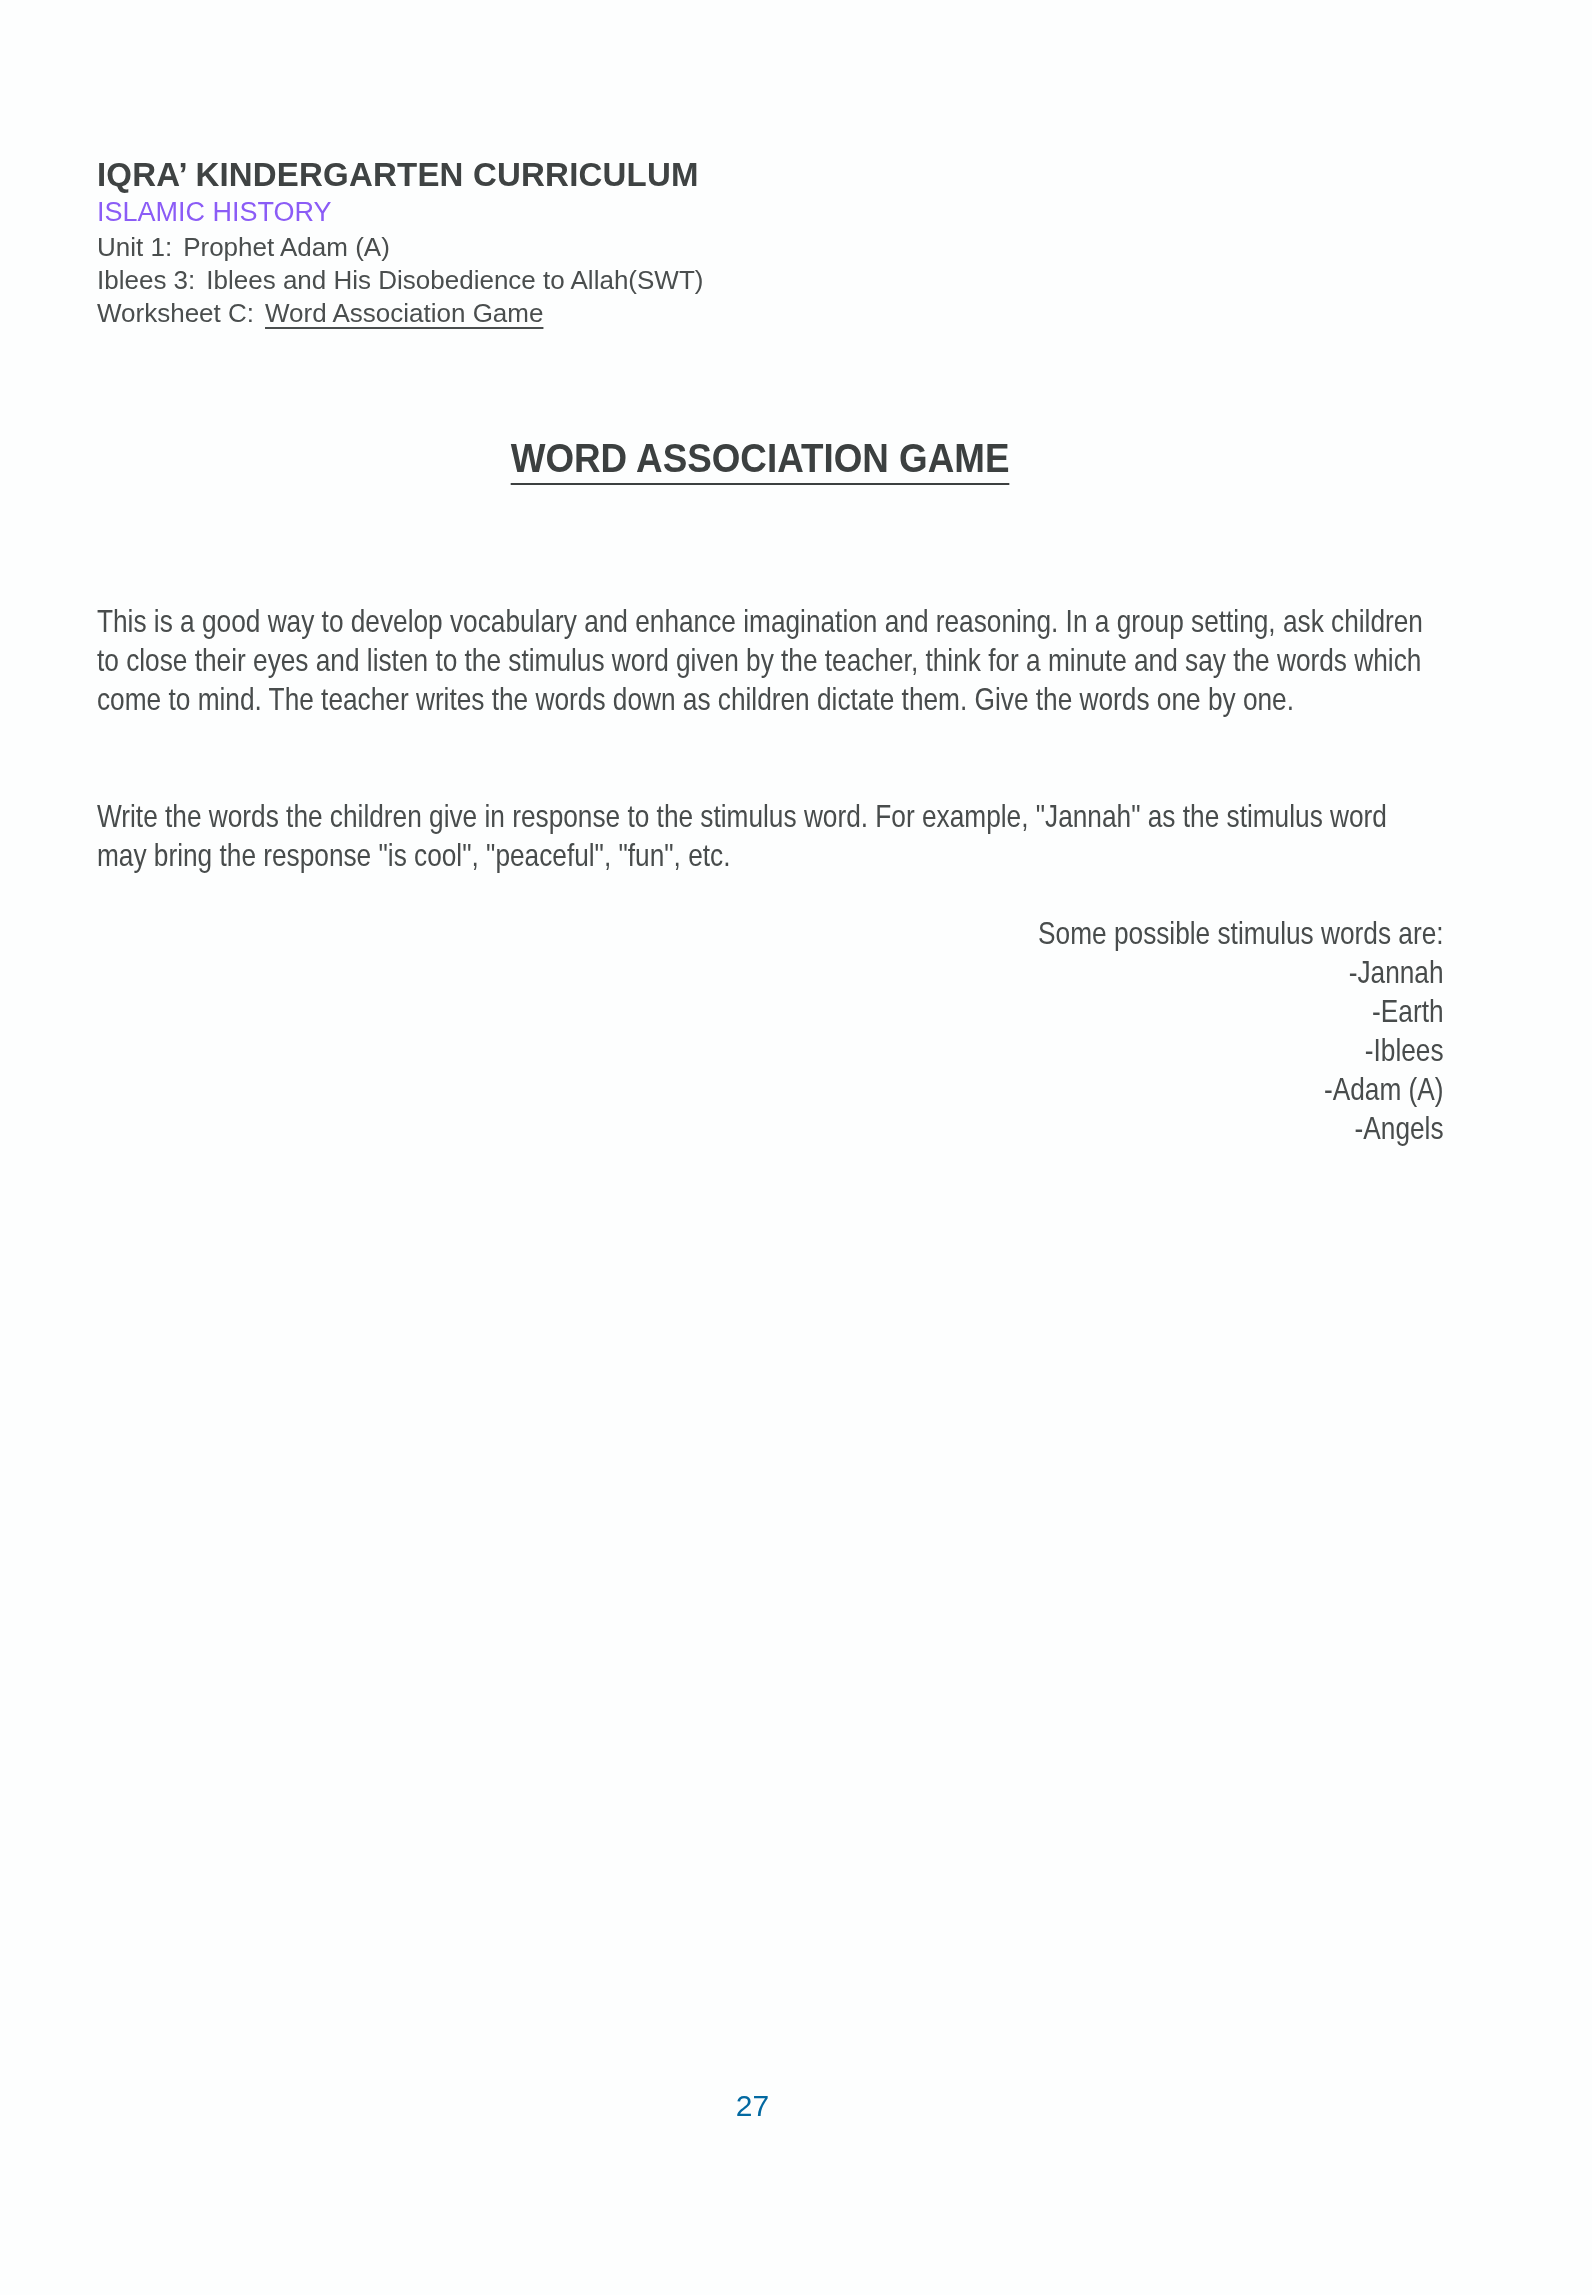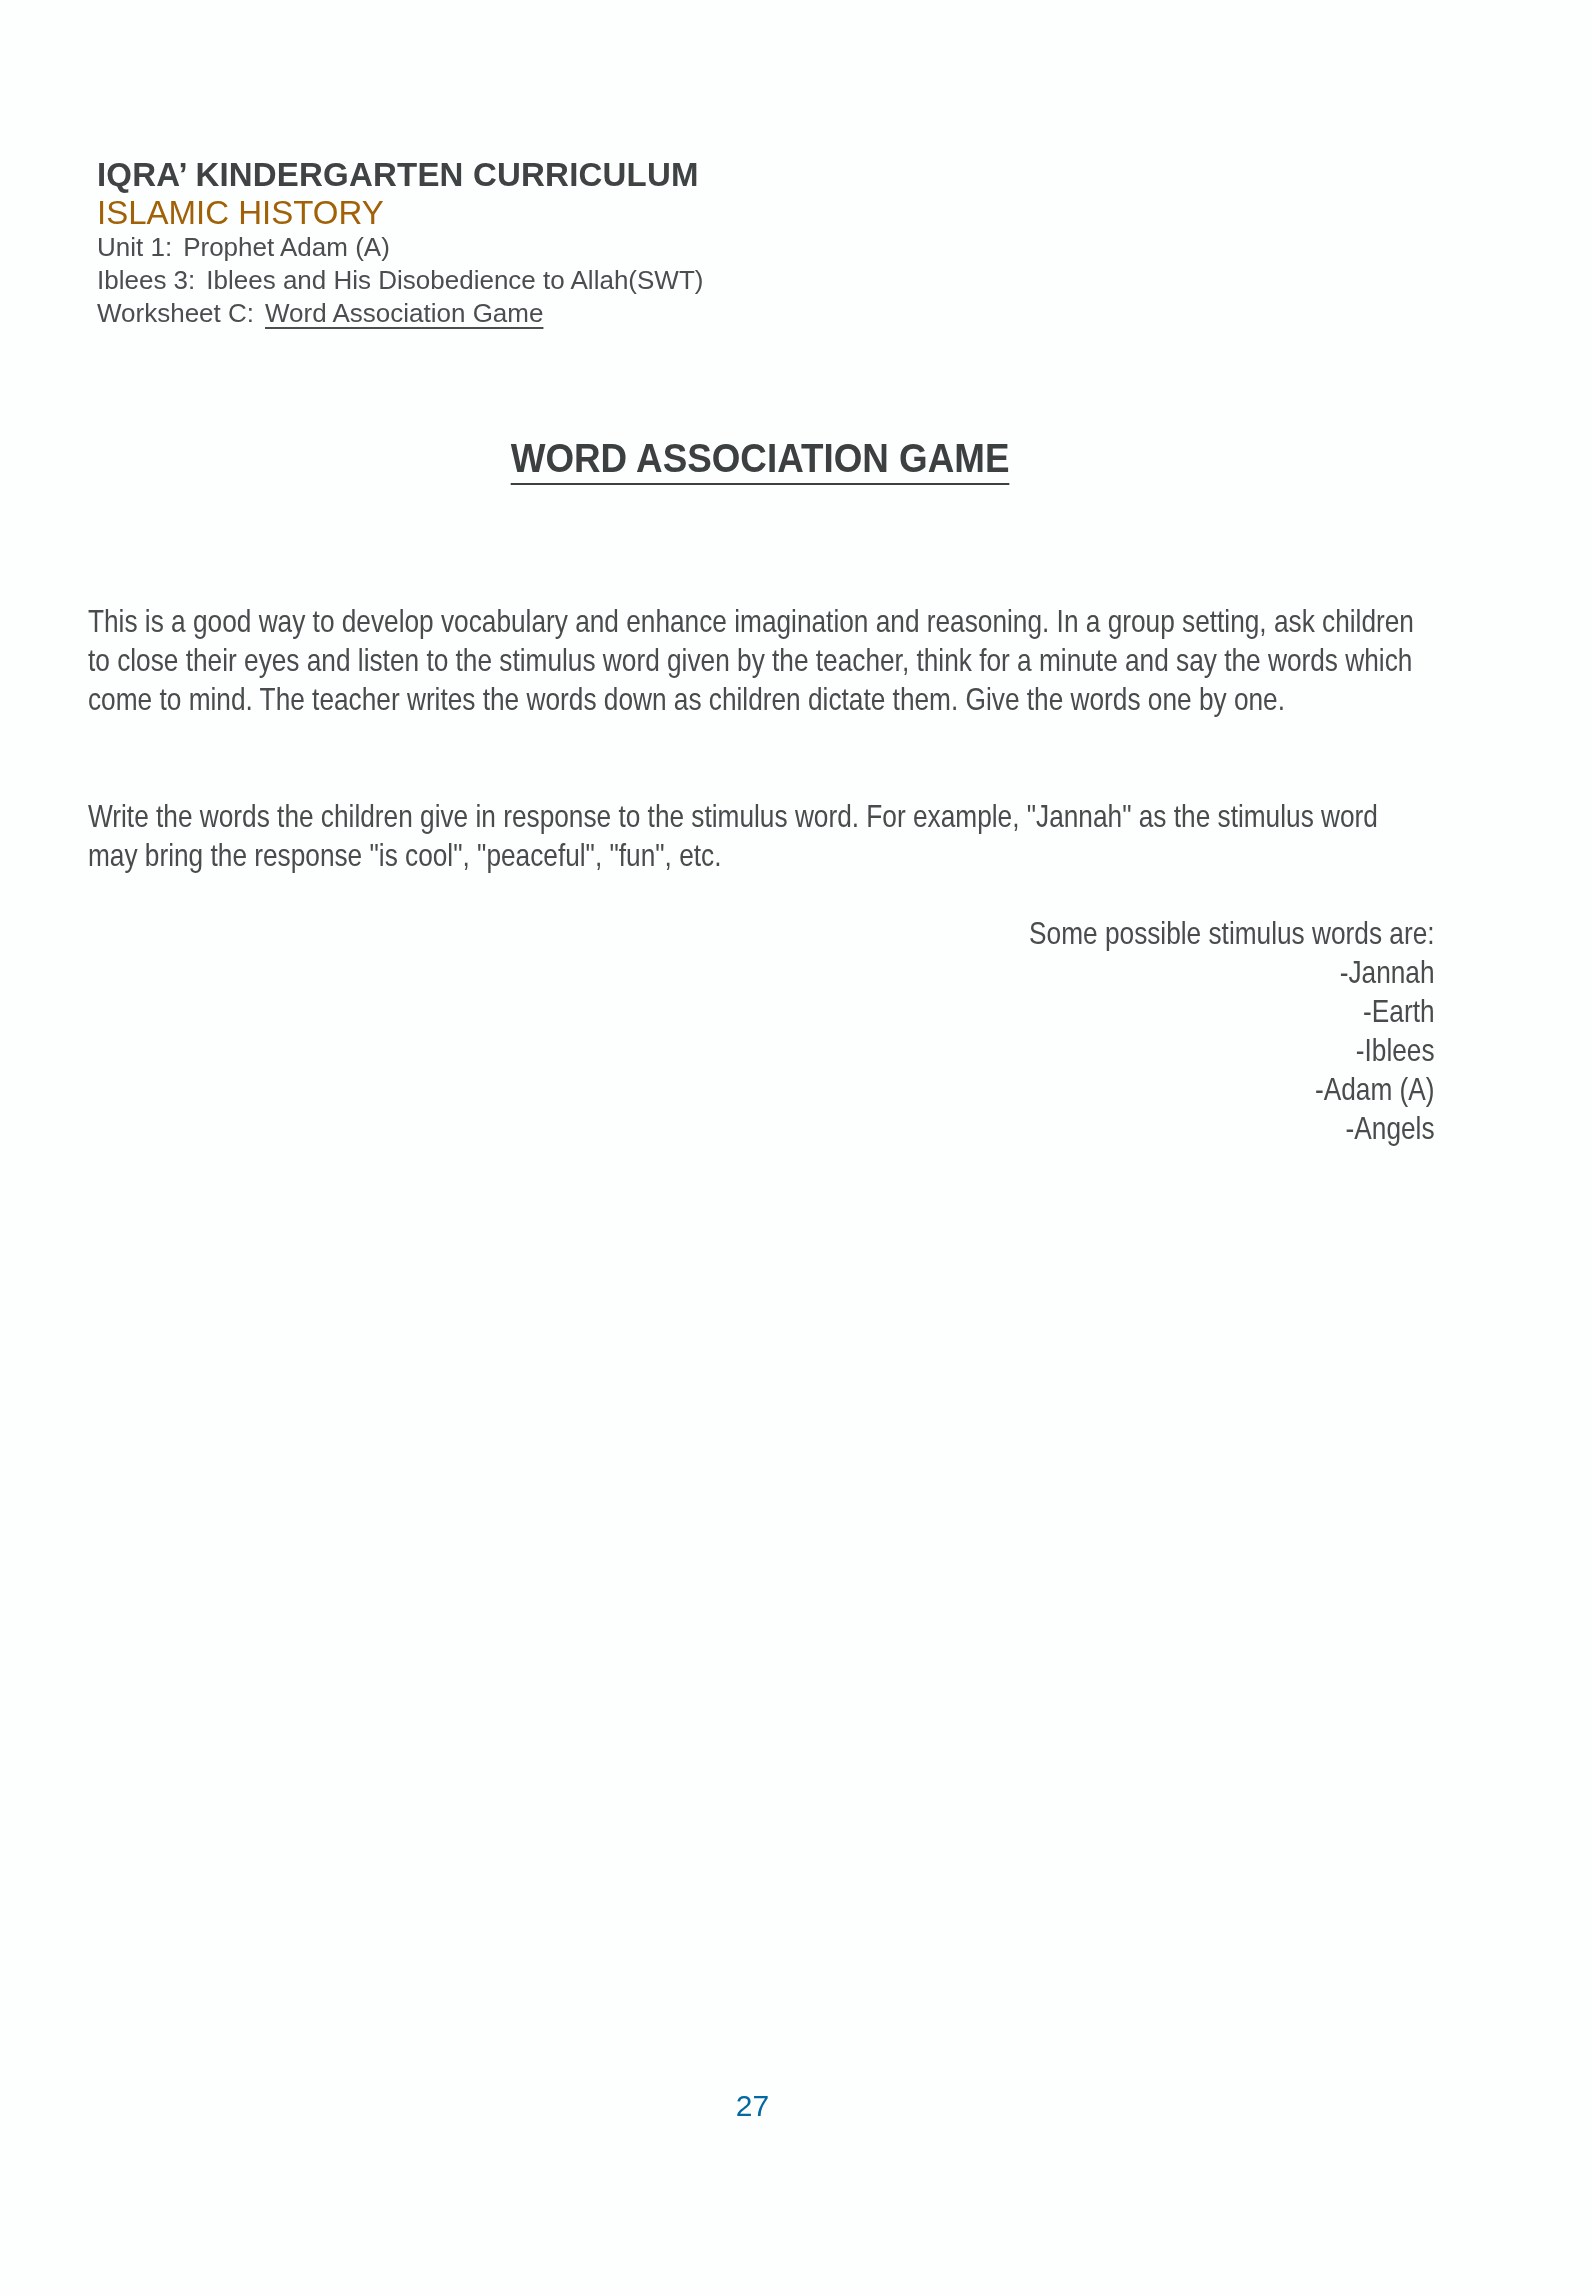--- a/index.html
+++ b/index.html
@@ -13,21 +13,21 @@
     font-family: "Liberation Sans", "DejaVu Sans", sans-serif;
   }
   .page { position: absolute; left: 0; top: 0; width: 1592px; height: 1863px; }
 
   .header { position: absolute; left: 97px; top: 156px; }
   .hdr-curriculum {
     font-weight: bold; font-size: 33px; line-height: 38px;
     letter-spacing: 0.2px; color: #3f4343; white-space: nowrap;
   }
   .hdr-subject {
-    font-size: 33px; line-height: 37px; color: #a16207; white-space: nowrap;
+    font-size: 27px; line-height: 37px; color: #8b5cf6; white-space: nowrap;
   }
   .hdr-line {
     font-size: 26px; line-height: 33px; color: #4a4e4e; white-space: nowrap;
   }
   .hdr-line .lbl { display: inline-block; }
   .hdr-line .val { margin-left: 11px; }
   .hdr-line .val.underlined {
     text-decoration: underline; text-decoration-thickness: 2.4px;
     text-underline-offset: 4.8px;
   }
@@ -38,21 +38,21 @@
   .main-title {
     display: inline-block;
     font-weight: bold; font-size: 40px; line-height: 45px;
     transform: scaleX(0.92); transform-origin: center;
     color: #3c4040; white-space: nowrap;
     border-bottom: 2.4px double #3c4040;
     padding-bottom: 1.6px;
   }
 
   .body-text {
-    position: absolute; left: 88px; width: 1346px;
+    position: absolute; left: 97px; width: 1346px;
     font-size: 32px; line-height: 39px;
     color: #484c4c;
   }
   .cond {
     display: block;
     transform: scaleX(0.82); transform-origin: left top;
     width: 122%;
   }
   .para1 { top: 602px; }
   .para2 { top: 797px; }

